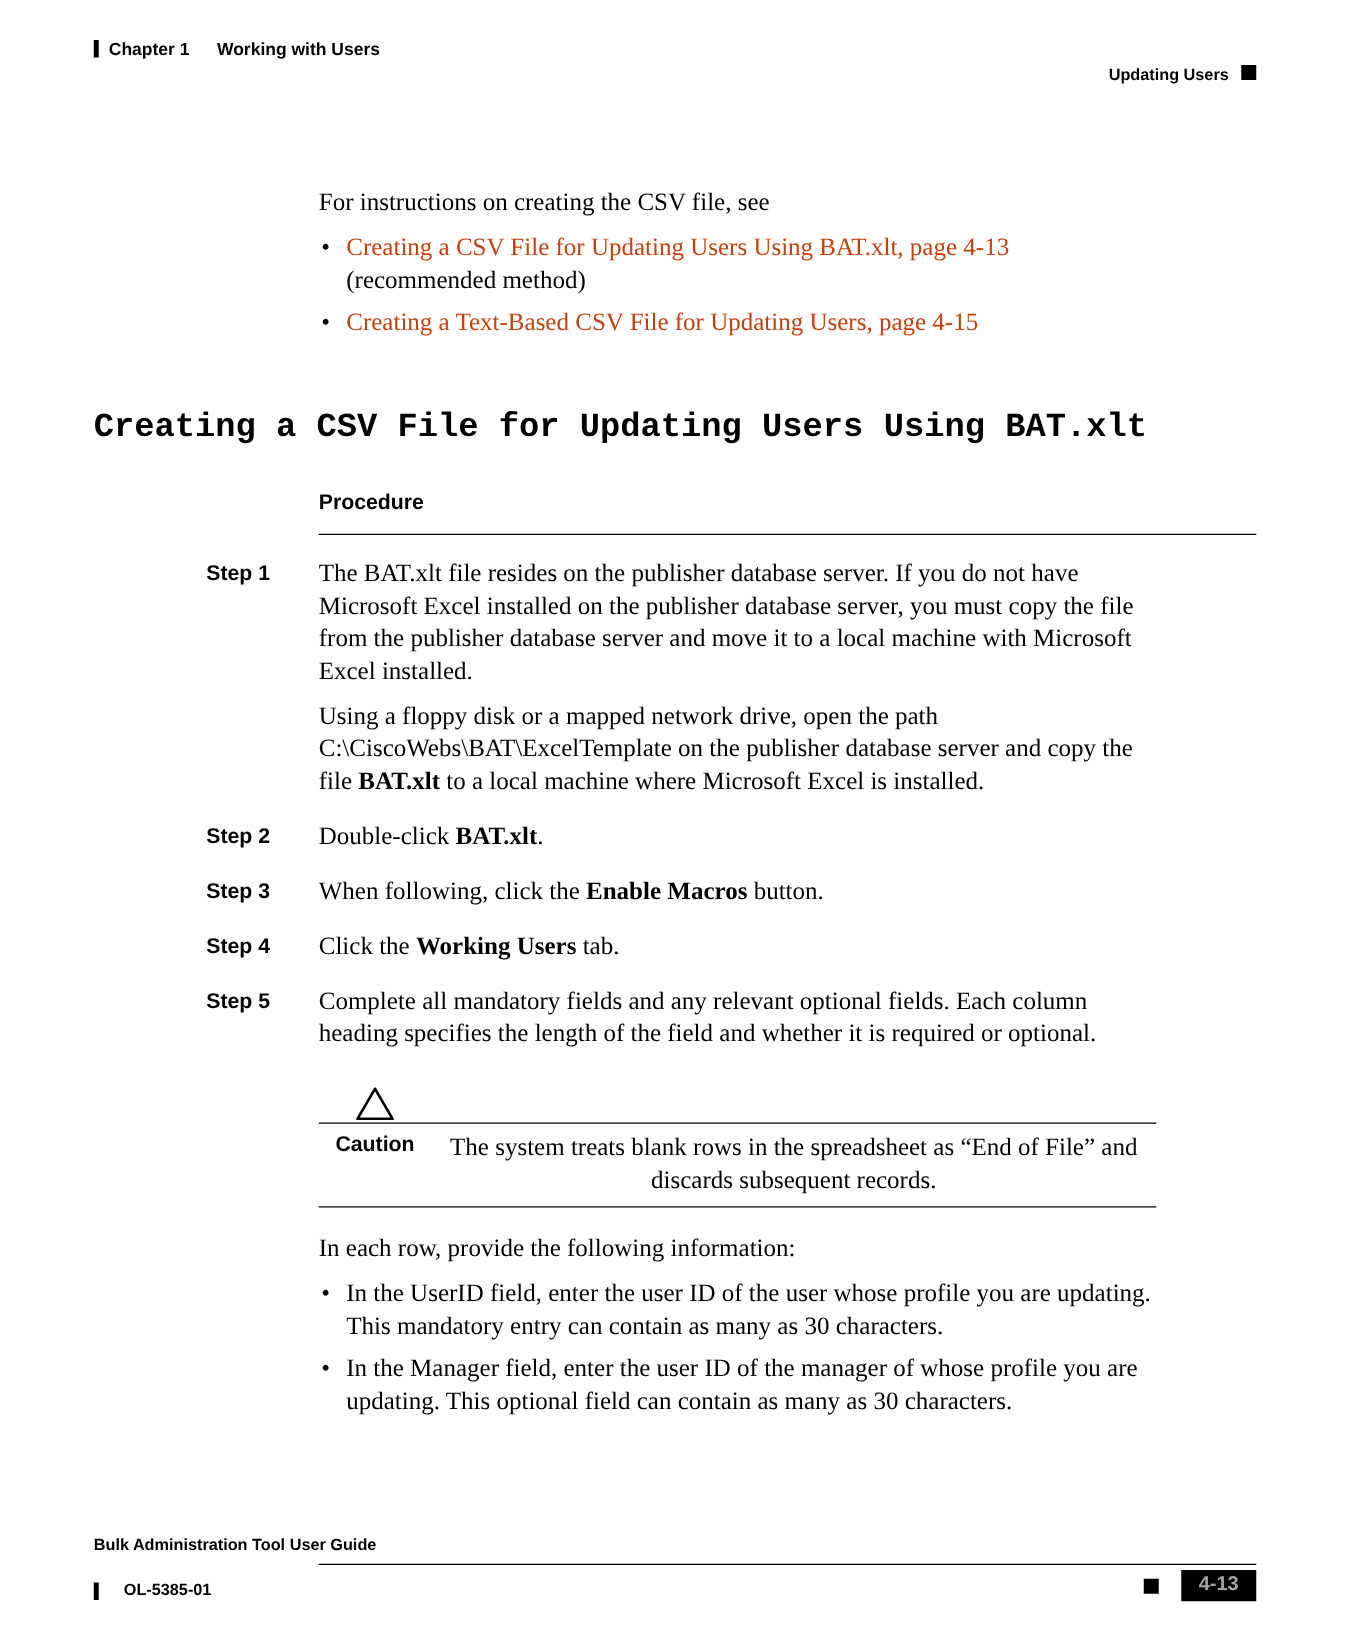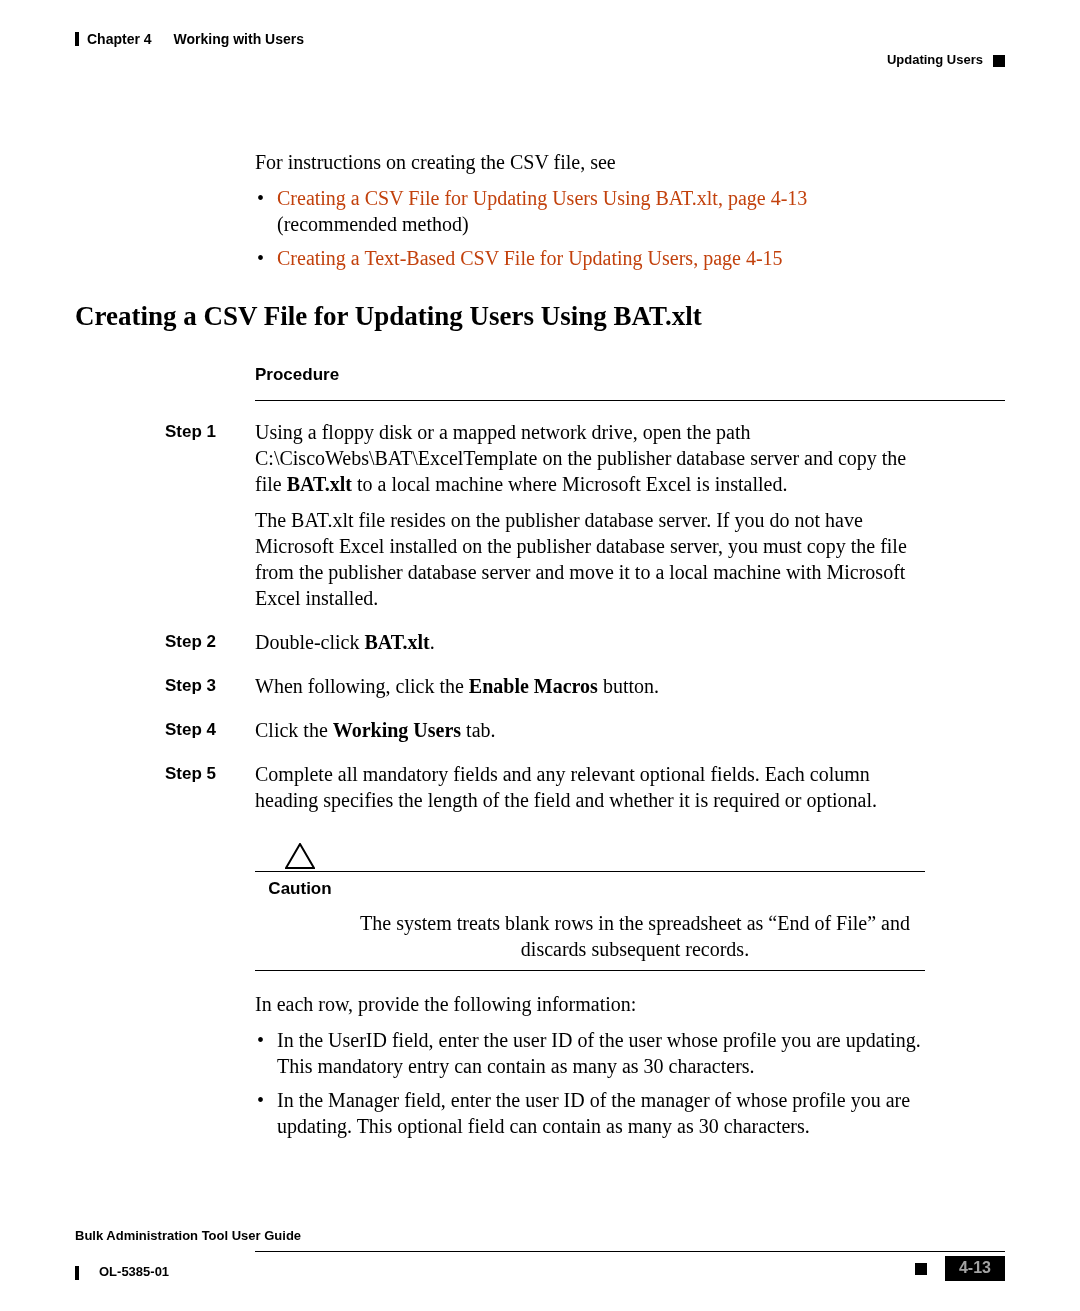--- a/index.html
+++ b/index.html
@@ -32,21 +32,20 @@
     gap: 8px;
   }
   .hdr-bar {
     width: 4px;
     height: 14px;
     background: #000;
   }
   .header-row2 {
     display: flex;
     justify-content: flex-end;
-    align-items: center;
     gap: 10px;
     font-size: 13px;
     margin-top: 4px;
   }
   .hdr-sq {
     width: 12px;
     height: 12px;
     background: #000;
   }
   .content {
@@ -73,24 +72,24 @@
     position: absolute;
     left: -20px;
     top: 0;
     font-size: 20px;
   }
   a.link {
     color: #c2410c;
     text-decoration: none;
   }
   .h2 {
-    font-family: Liberation Serif, serif;
+    font-family: Liberation Mono, monospace;
     font-weight: bold;
     font-size: 27px;
-    margin-top: 28px;
+    margin-top: 55px;
     margin-bottom: 14px;
   }
   .h3 {
     font-family: Arial, Helvetica, sans-serif;
     font-weight: bold;
     font-size: 17px;
     margin-top: 30px;
     margin-bottom: 14px;
   }
   .rule {
@@ -158,21 +157,20 @@
   }
   .caution-label {
     font-family: Arial, Helvetica, sans-serif;
     font-weight: bold;
     font-size: 17px;
     width: 90px;
     flex-shrink: 0;
   }
   .caution-text {
     flex: 1;
-    margin-top: 32px;
   }
   .footer {
     position: absolute;
     left: 75px;
     bottom: 30px;
     width: 930px;
   }
   .footer-line {
     border-top: 1.5px solid #000;
     margin-bottom: 4px;
@@ -226,21 +224,21 @@
   }
 </style>
 </head>
 <body>
 
 <div class="page">
 
   <div class="header">
     <div class="header-row1">
       <span class="hdr-bar"></span>
-      <span>Chapter 4</span>
+      <span>Chapter 1</span>
       <span style="width:6px;"></span>
       <span>Working with Users</span>
     </div>
     <div class="header-row2">
       <span>Updating Users</span>
       <span class="hdr-sq"></span>
     </div>
   </div>
 
   <div class="content">
@@ -262,24 +260,24 @@
     <div class="body-block">
       <div class="h3">Procedure</div>
     </div>
 
     <hr class="rule">
 
     <div class="steps">
       <div class="step">
         <div class="step-label">Step 1</div>
         <div class="step-body">
+          <p>The BAT.xlt file resides on the publisher database server. If you do not have Microsoft Excel installed on the publisher database server, you must copy the file from the publisher database server and move it to a local machine with Microsoft Excel installed.</p>
           <p>
             <span>Using a floppy disk or a mapped network drive, open the path C:\CiscoWebs\BAT\ExcelTemplate on the publisher database server and copy the file </span><span class="bold">BAT.xlt</span><span> to a local machine where Microsoft Excel is installed.</span>
           </p>
-          <p>The BAT.xlt file resides on the publisher database server. If you do not have Microsoft Excel installed on the publisher database server, you must copy the file from the publisher database server and move it to a local machine with Microsoft Excel installed.</p>
         </div>
       </div>
 
       <div class="step">
         <div class="step-label">Step 2</div>
         <div class="step-body">
           <p><span>Double-click </span><span class="bold">BAT.xlt</span><span>.</span></p>
         </div>
       </div>
 

